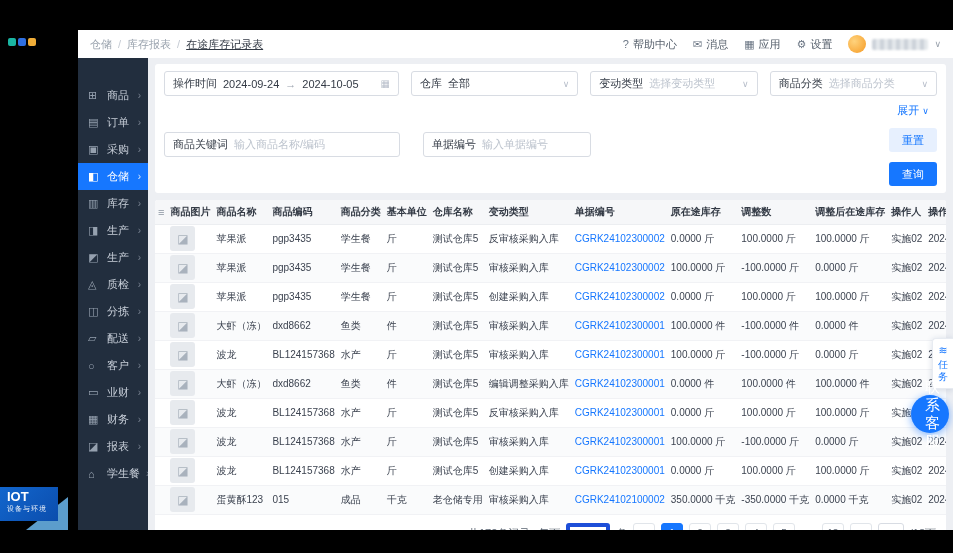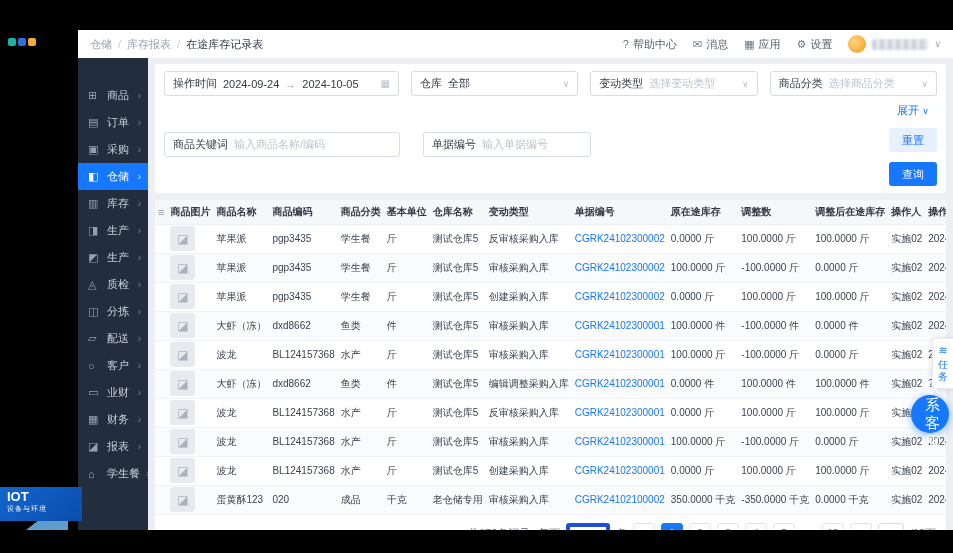--- a/index.html
+++ b/index.html
@@ -9,21 +9,21 @@
     position:relative;
     overflow:hidden;
     font-family:"Liberation Sans","DejaVu Sans",sans-serif;
   }
   .app { position:absolute; left:78px; top:30px; width:875px; height:500px; background:#edeff3; overflow:hidden; }
 
   
   .topbar { position:absolute; left:0; top:0; right:0; height:28px; background:#fff; display:flex; align-items:center; padding:0 12px; z-index:5; }
   .breadcrumb { font-size:11px; color:#9aa3ae; display:flex; align-items:center; gap:6px; white-space:nowrap; }
   .breadcrumb .crumb { cursor:pointer; }
-  .breadcrumb .crumb.current { color:#333a45; }
+  .breadcrumb .crumb.current { color:#333a45;text-decoration:underline; }
   .breadcrumb .sep { color:#c4cad2; }
   .topbar-right { margin-left:auto; display:flex; align-items:center; gap:16px; }
   .tool { display:flex; align-items:center; gap:4px; font-size:11px; color:#56606c; cursor:pointer; }
   .tool .ticon { font-size:11px; color:#6b7684; }
   .user { display:flex; align-items:center; gap:6px; cursor:pointer; }
   .avatar { width:18px; height:18px; border-radius:50%; background:radial-gradient(circle at 35% 35%, #ffd37d, #f59a23); display:inline-block; }
   .user-blur { width:56px; height:11px; border-radius:2px; background:repeating-linear-gradient(90deg,#ccd2d9 0 4px,#e4e8ec 4px 8px); filter:blur(1px); display:inline-block; }
   .caret { color:#98a0ab; font-size:9px; }
 
   
@@ -80,21 +80,21 @@
   
   .task-float { position:absolute; right:0; top:338px; width:21px; background:#fff; border:1px solid #e7ebf1; border-right:none; border-radius:4px 0 0 4px; box-shadow:0 1px 6px rgba(30,60,110,.18); padding:5px 2px 6px; display:flex; flex-direction:column; align-items:center; gap:2px; z-index:9; cursor:pointer; }
   .task-icon { color:#1677ff; font-size:11px; }
   .task-label { color:#1677ff; font-size:10px; width:11px; line-height:1.15; text-align:center; }
   .service-float { position:absolute; right:4px; top:395px; width:38px; height:38px; border-radius:50%; background:#1677ff; color:#fff; display:flex; align-items:center; justify-content:center; box-shadow:0 2px 8px rgba(22,119,255,.55); z-index:9; cursor:pointer; }
   .service-text { width:20px; font-size:15px; line-height:1.2; text-align:right; }
 
   
   .corner-logo { position:absolute; left:8px; top:38px; display:flex; gap:2px; filter:blur(.5px); z-index:10; }
   .logo-sq { width:8px; height:8px; border-radius:2px; display:inline-block; }
-  .iot-badge { position:absolute; left:0; top:487px; width:82px; height:34px; background:linear-gradient(135deg,#1266cd,#0b4dad); color:#fff; padding:3px 7px; z-index:11; }
+  .iot-badge { position:absolute; left:0; top:487px; width:58px; height:34px; background:linear-gradient(135deg,#1266cd,#0b4dad); color:#fff; padding:3px 7px; z-index:11; }
   .iot-title { font-weight:bold; font-size:13px; line-height:1.1; }
   .iot-sub { font-size:7px; letter-spacing:1px; opacity:.95; }
   .iot-tri { position:absolute; left:26px; top:497px; width:0; height:0; border-left:42px solid transparent; border-bottom:33px solid rgba(108,184,240,.85); z-index:10; }
 </style>
 </head>
 <body>
 
 <div class="corner-logo">
     <span class="logo-sq" style="background: rgb(26, 181, 162);"></span>
     <span class="logo-sq" style="background: rgb(47, 111, 224);"></span>
@@ -452,21 +452,21 @@
               <td>100.0000 斤</td>
               <td>实施02</td>
               <td>2024-10-23 15:05</td>
             </tr>
             <tr class="even">
               <td class="td-icon"></td>
               <td>
                 <div class="img-ph">◪</div>
               </td>
               <td>蛋黄酥123</td>
-              <td>020</td>
+              <td>015</td>
               <td>成品</td>
               <td>千克</td>
               <td>老仓储专用</td>
               <td>审核采购入库</td>
               <td><span class="doclink">CGRK24102100002</span></td>
               <td>350.0000 千克</td>
               <td>-350.0000 千克</td>
               <td>0.0000 千克</td>
               <td>实施02</td>
               <td>2024-10-21 14:21</td>

